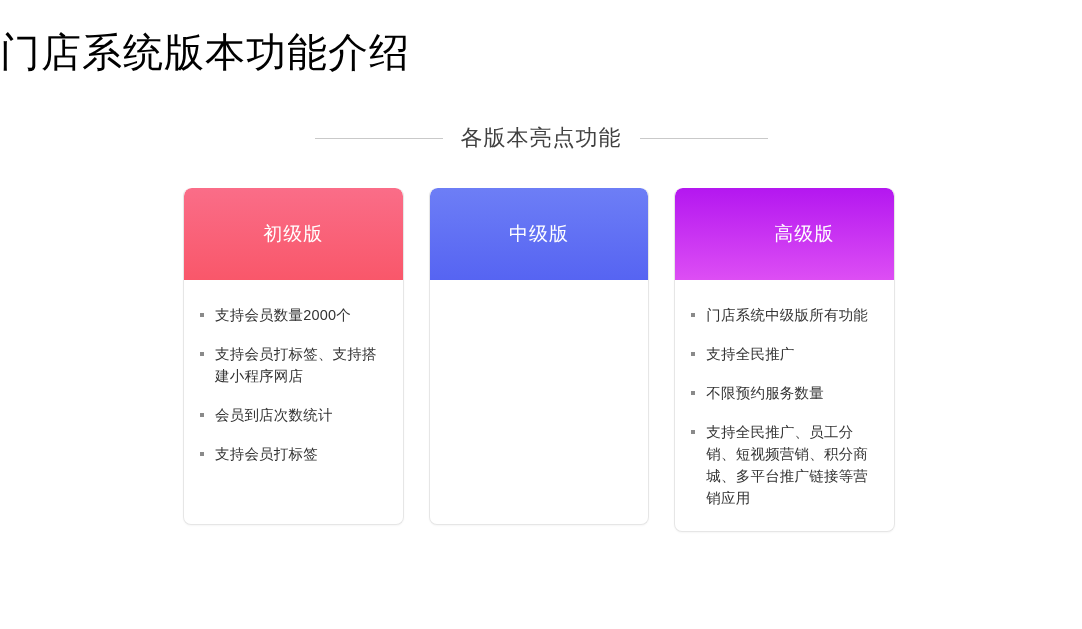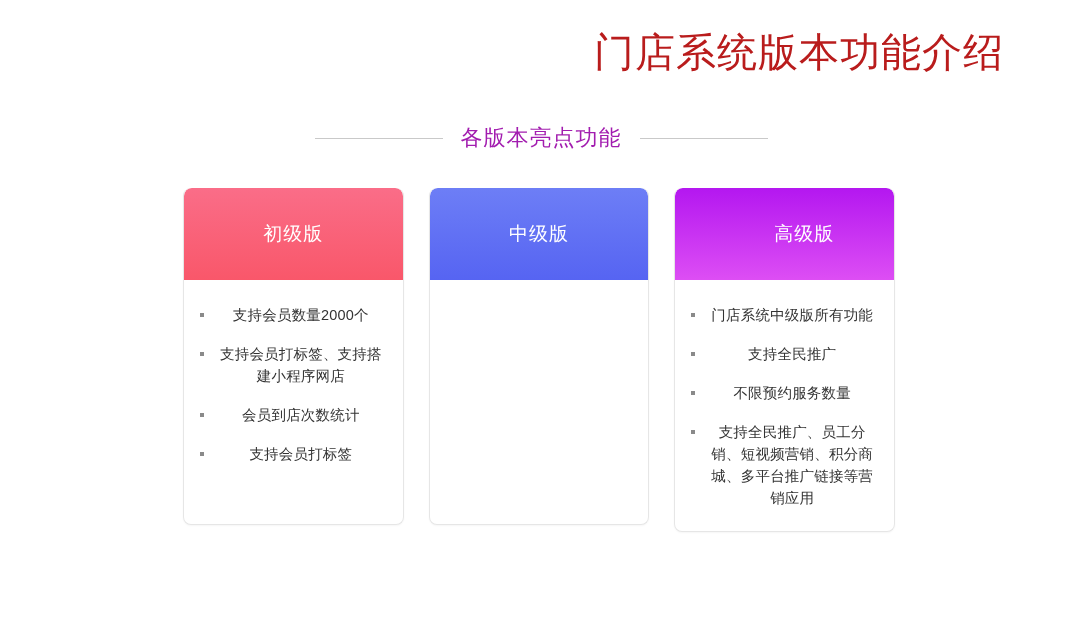--- a/index.html
+++ b/index.html
@@ -18,25 +18,25 @@
     background: #ffffff;
     overflow: hidden;
   }
 
   
   .page-title {
     position: absolute;
     top: 24px;
     left: 0;
     width: 1004px;
-    text-align: right;
+    text-align: left;
     font-size: 40px;
     line-height: 56px;
     font-weight: 400;
-    color: #b91c1c;
+    color: #000000;
     letter-spacing: 1px;
   }
 
   
   .subtitle-row {
     position: absolute;
     top: 122px;
     left: 0;
     width: 1082px;
     display: flex;
@@ -45,21 +45,21 @@
     gap: 18px;
   }
   .rule {
     width: 128px;
     height: 1px;
     background: #c9c9c9;
   }
   .subtitle-text {
     font-size: 22px;
     line-height: 32px;
-    color: #a21caf;
+    color: #404040;
     letter-spacing: 1px;
     white-space: nowrap;
   }
 
   
   .cards {
     position: absolute;
     top: 188px;
     left: 183px;
     width: 712px;
@@ -108,21 +108,20 @@
   .feature-list { list-style: none; }
 
   .feature-item {
     position: relative;
     padding-left: 17px;
     font-size: 14.5px;
     line-height: 22px;
     color: #333333;
     margin-bottom: 17px;
     letter-spacing: 0.2px;
-    text-align: center;
   }
   .feature-item:last-child { margin-bottom: 0; }
 
   .bullet {
     position: absolute;
     left: 2px;
     top: 9px;
     width: 4px;
     height: 4px;
     background: #8a8a8a;

